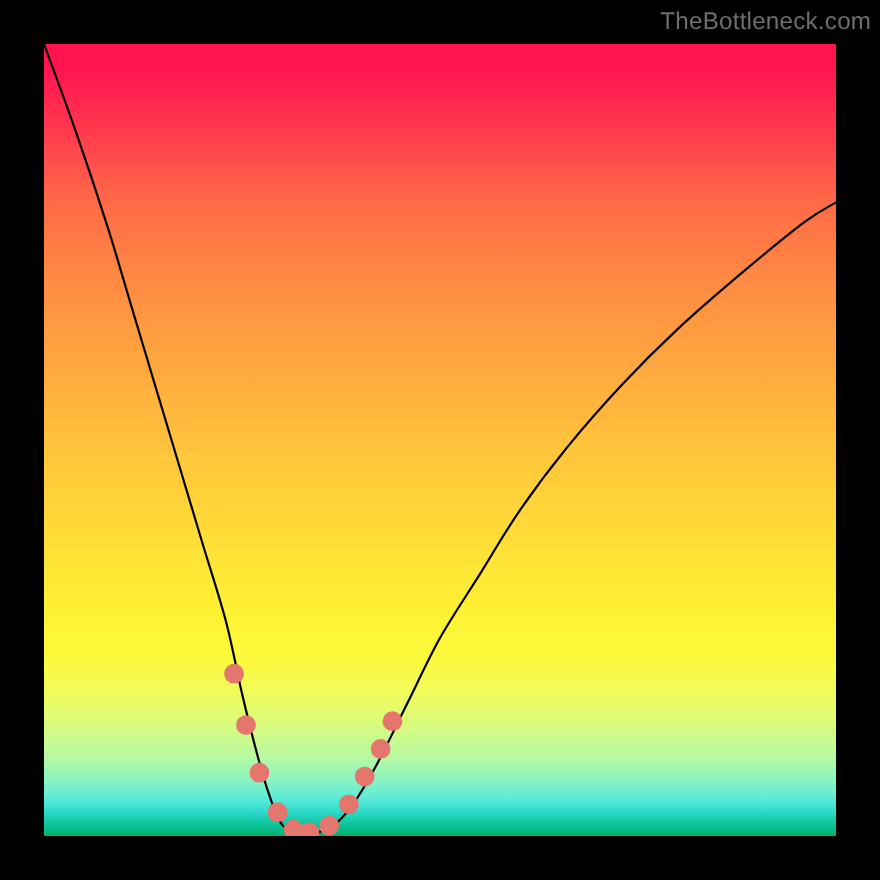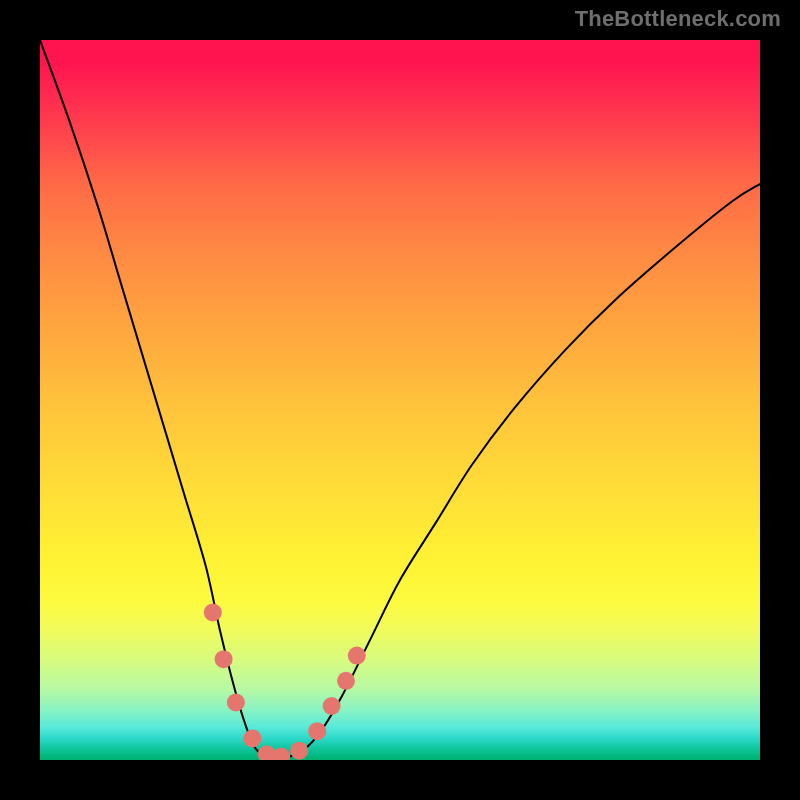--- a/index.html
+++ b/index.html
@@ -52,24 +52,24 @@
       #00b070 100%
     );
   }
   .curve-svg {
     position: absolute;
     inset: 0;
   }
   .attribution {
     position: absolute;
     top: 6px;
-    right: 19px;
+    right: 8px;
     color: #6e6e6e;
     font-size: 22px;
-    font-weight: 700;
+    font-weight: 400;
     letter-spacing: 0.2px;
     font-family: Arial, Helvetica, sans-serif;
   }
 </style>
 </head>
 <body>
 
 <div class="stage">
 
   <div class="attribution">TheBottleneck.com</div>

